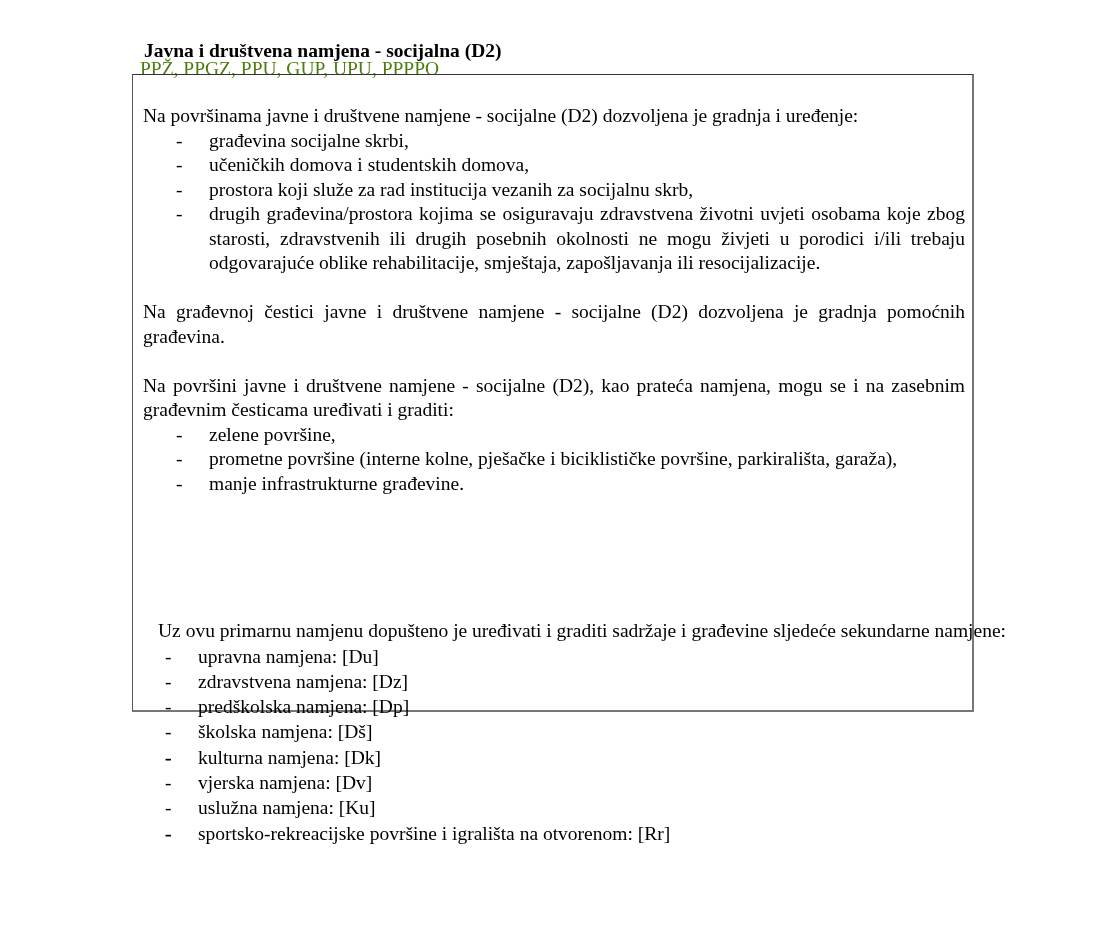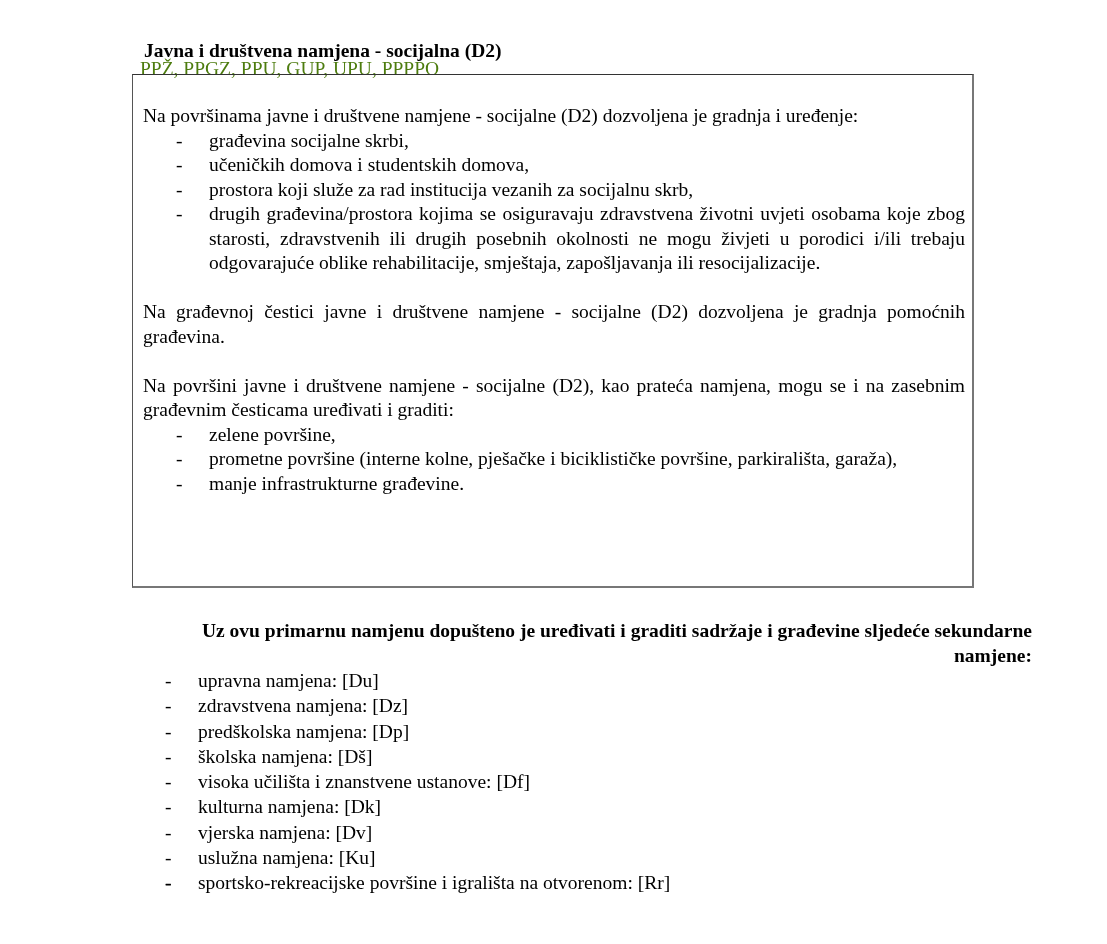--- a/index.html
+++ b/index.html
@@ -32,21 +32,21 @@
       font-size: 19.5px;
       line-height: 22px;
       color: #4d7c0f;
       margin: 8px;
     }
     .box {
       position: absolute;
       left: 132px;
       top: 74px;
       width: 842px;
-      height: 514px;
+      height: 638px;
       border-top: 1.5px solid #333;
       border-left: 1.5px solid #555;
       border-right: 2px solid #777;
       border-bottom: 2px solid #777;
       box-sizing: border-box;
     }
     .box-inner {
       position: absolute;
       left: 10px;
       top: 29px;
@@ -76,22 +76,21 @@
       left: 33px;
       top: 0;
     }
     .after {
       position: absolute;
       left: 132px;
       top: 619px;
       width: 900px;
     }
     .after p.para {
-      text-align: right;
-      font-weight: bold;
+      text-align: center;
     }
     .after ul.dash li {
       line-height: 25.3px;
       padding-left: 66px;
     }
     .after ul.dash li .dash-mark {
       left: 33px;
     }
   </style>
 </head>
@@ -121,20 +120,20 @@
   </div>
 </div>
 
 <div class="after">
   <p class="para">Uz ovu primarnu namjenu dopušteno je uređivati i graditi sadržaje i građevine sljedeće sekundarne namjene:</p>
   <ul class="dash">
     <li><span class="dash-mark">-</span><span>upravna namjena: [Du]</span></li>
     <li><span class="dash-mark">-</span><span>zdravstvena namjena: [Dz]</span></li>
     <li><span class="dash-mark">-</span><span>predškolska namjena: [Dp]</span></li>
     <li><span class="dash-mark">-</span><span>školska namjena: [Dš]</span></li>
-    <li><span class="dash-mark">-</span><span>visoka učilišta i znanstvene ustanove: [Df]</span></li>
+    <li><span class="dash-mark">-</span></li>
     <li><span class="dash-mark">-</span><span>kulturna namjena: [Dk]</span></li>
     <li><span class="dash-mark">-</span><span>vjerska namjena: [Dv]</span></li>
     <li><span class="dash-mark">-</span><span>uslužna namjena: [Ku]</span></li>
     <li><span class="dash-mark">-</span></li>
     <li><span class="dash-mark">-</span><span>sportsko-rekreacijske površine i igrališta na otvorenom: [Rr]</span></li>
   </ul>
 </div>
 
 </body></html>

